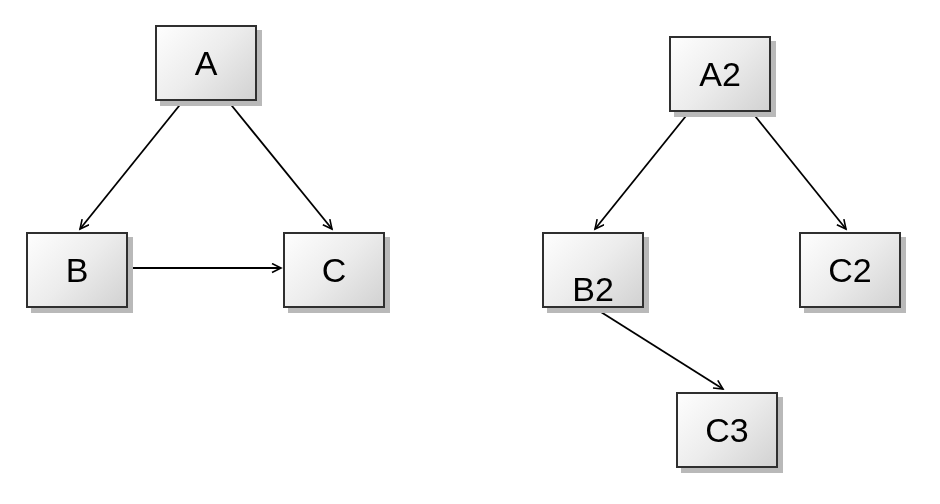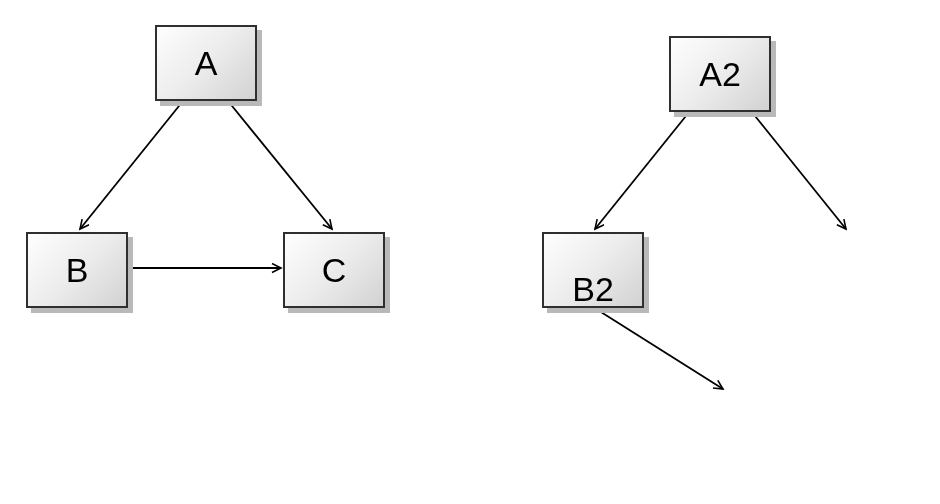--- a/index.html
+++ b/index.html
@@ -83,14 +83,20 @@
   <div class="node node-c">
     <span>C</span>
   </div>
 
   <div class="node node-a2">
     <span>A2</span>
   </div>
   <div class="node node-b2">
     <span>B2</span>
   </div>
+  <div class="node node-c2">
+    <span>C2</span>
+  </div>
+  <div class="node node-c3">
+    <span>C3</span>
+  </div>
 
 </div>
 
 </body></html>

